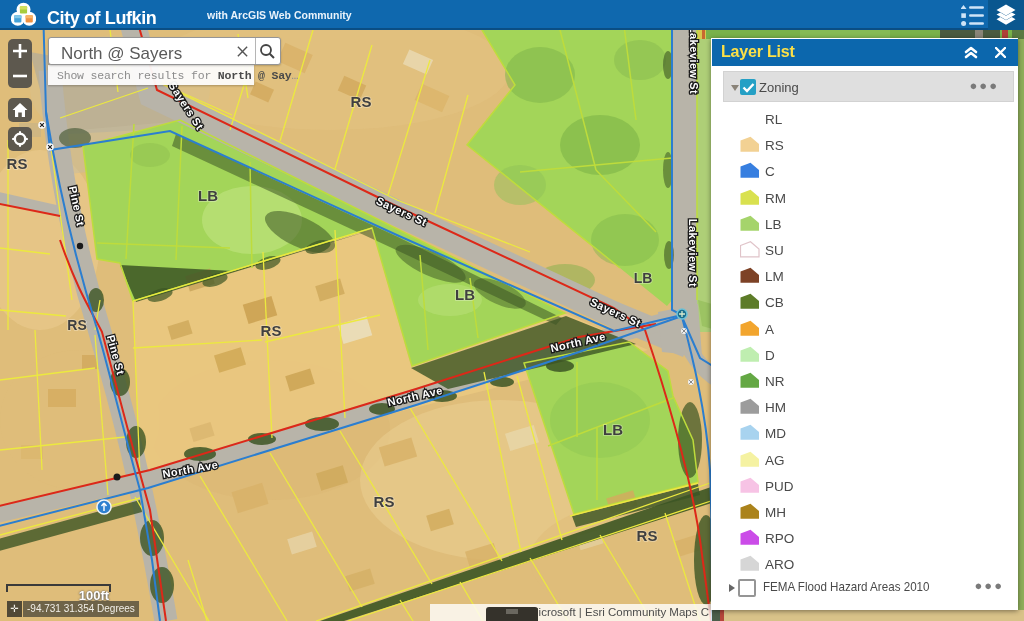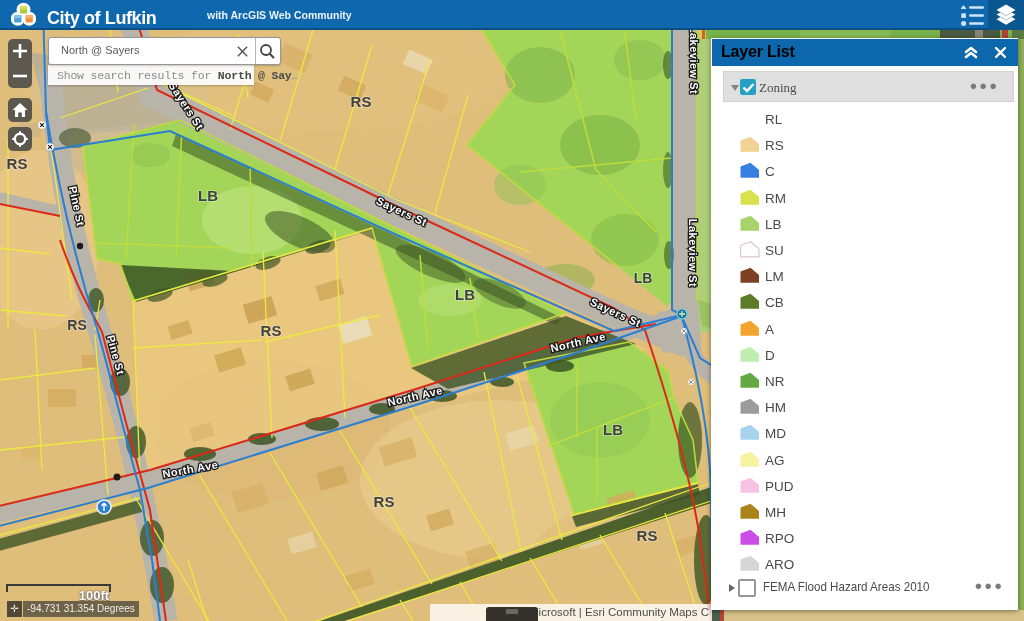--- a/index.html
+++ b/index.html
@@ -6,38 +6,38 @@
   body{width:1024px;height:621px;overflow:hidden;font-family:"Liberation Sans",sans-serif;position:relative;background:#e5c685;}
   #map{position:absolute;left:0;top:0;}
   
   #hdr{position:absolute;left:0;top:0;width:1024px;height:28px;background:#0f68ae;border-bottom:2px solid #0a4e84;z-index:30;}
   #hdr .logo{position:absolute;left:11px;top:2px;}
   #hdr .t1{position:absolute;left:47px;top:8px;font-size:18px;font-weight:bold;color:#fff;letter-spacing:-0.4px;}
   #hdr .t2{position:absolute;left:207px;top:9px;font-size:10.5px;font-weight:bold;color:#eaf3fb;}
   #hdr .tile{position:absolute;right:0;top:0;width:36px;height:30px;background:#0a578f;}
   
   #sbox{position:absolute;left:48px;top:37px;width:231px;height:26px;background:#fff;border:1px solid #959595;border-radius:3px;z-index:20;box-shadow:0 1px 2px rgba(0,0,0,.2);}
-  #sbox .q{position:absolute;left:12px;top:6px;font-size:11px;color:#5a5a5a;}
+  #sbox .q{position:absolute;left:12px;top:6px;font-size:17px;color:#5a5a5a;}
   #sbox .sep{position:absolute;left:206px;top:0;width:1px;height:26px;background:#b5b5b5;}
   #sdrop{position:absolute;left:48px;top:65px;width:206px;height:20px;background:rgba(252,252,252,.95);z-index:19;box-shadow:0 1px 2px rgba(0,0,0,.25);}
   #sdrop{white-space:nowrap;}#sdrop span{font-size:11.5px;color:#8c8c8c;line-height:20px;margin-left:9px;letter-spacing:-0.2px;font-family:Liberation Mono, monospace;}
   #sdrop b{color:#4a4a4a;}
   
   .lbtn{position:absolute;left:8px;background:rgba(70,70,70,.85);border-radius:5px;z-index:20;}
   #zoomw{top:39px;width:24px;height:49px;}
   #homeb{top:98px;width:24px;height:24px;}
   #locb{top:127px;width:24px;height:24px;}
   
   #panel{position:absolute;left:711px;top:38px;width:307px;height:572px;background:#fff;z-index:25;box-shadow:0 1px 5px rgba(0,0,0,.45);border:1px solid rgba(255,255,255,.9);box-sizing:border-box;}
-  #phead{position:absolute;left:0;top:0;width:306px;height:27px;background:#0c67ad;color:#000000;}
+  #phead{position:absolute;left:0;top:0;width:306px;height:27px;background:#0c67ad;color:#fde047;}
   #phead .pt{position:absolute;left:9px;top:4px;font-size:16px;font-weight:bold;letter-spacing:-0.2px;}
   #zrow{position:absolute;left:11px;top:32px;width:291px;height:31px;background:#dfdfdf;border:1px solid #d2d2d2;box-sizing:border-box;}
   #zrow .tri{position:absolute;left:7px;top:13px;width:0;height:0;border-left:4.5px solid transparent;border-right:4.5px solid transparent;border-top:6px solid #8a8378;}
   #zrow .cb{position:absolute;left:16px;top:7px;width:16px;height:16px;background:#25a0c5;border-radius:2px;}
-  #zrow .zl{position:absolute;left:35px;top:8px;font-size:13px;color:#4a4a4a;font-family:Liberation Serif, serif;}
+  #zrow .zl{position:absolute;left:35px;top:8px;font-size:13px;color:#4a4a4a;}
   .dots{position:absolute;letter-spacing:2px;font-size:13px;color:#7a7a7a;font-weight:bold;}
   .lrow{position:absolute;left:28px;font-size:13.5px;color:#4a4a4a;}
   .lrow svg{position:absolute;left:0;top:-2px;}
   .lrow span{position:absolute;left:25px;top:0;}
   #fema{position:absolute;left:0px;top:539px;width:306px;}
   #fema .tri{position:absolute;left:17px;top:6px;width:0;height:0;border-top:4.5px solid transparent;border-bottom:4.5px solid transparent;border-left:6px solid #666;}
   #fema .cb{position:absolute;left:26px;top:1px;width:14px;height:14px;border:2px solid #959595;border-radius:2px;background:#fff;}
   #fema .tx{position:absolute;left:51px;top:1px;font-size:13.5px;color:#4a4a4a;transform:scaleX(0.86);transform-origin:0 0;white-space:nowrap;}
   
   #scaleb{position:absolute;left:6px;top:584px;width:101px;height:6px;border-top:2.5px solid #3a3a3a;border-left:2.5px solid #3a3a3a;border-right:2.5px solid #3a3a3a;z-index:15;}

